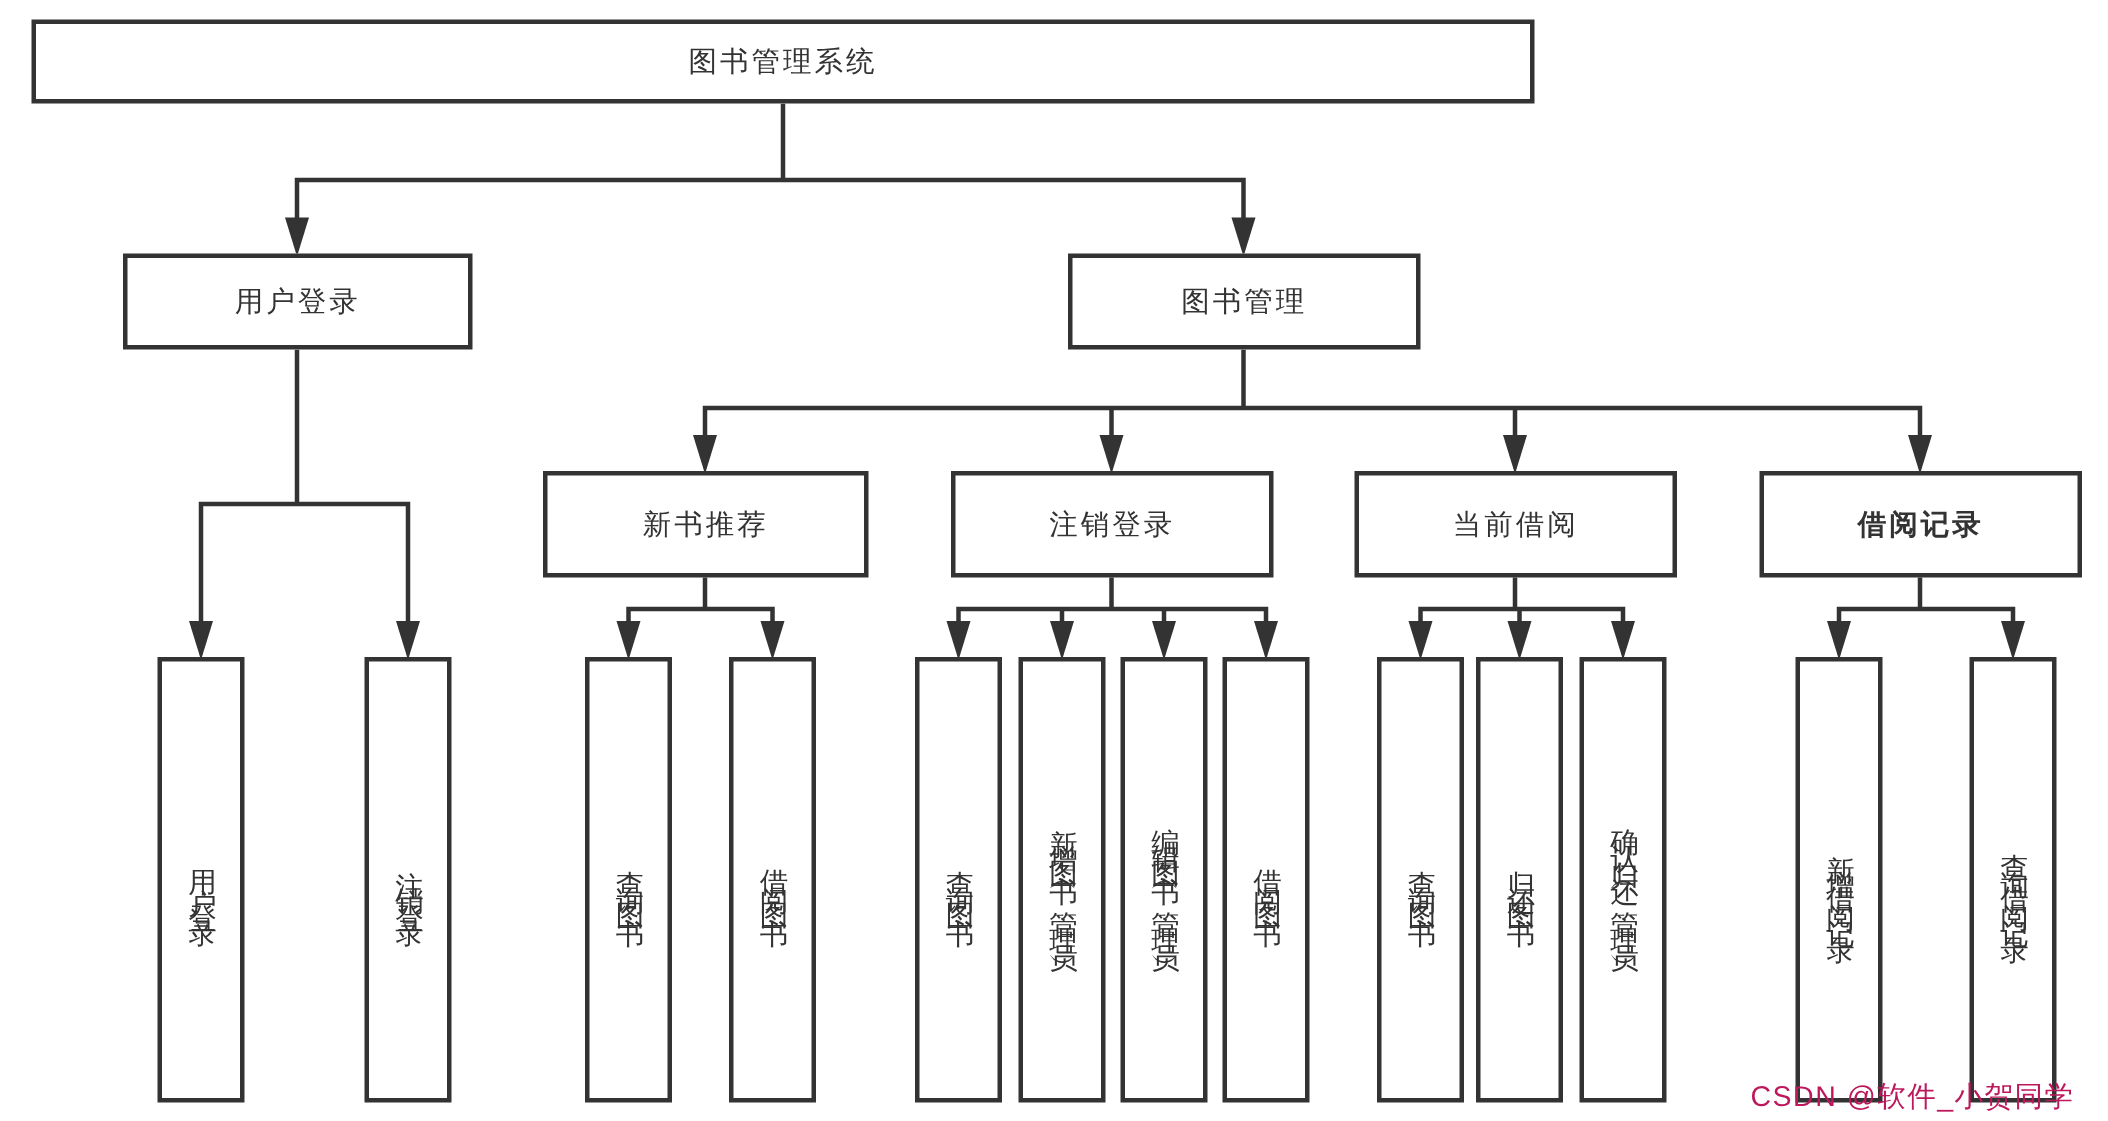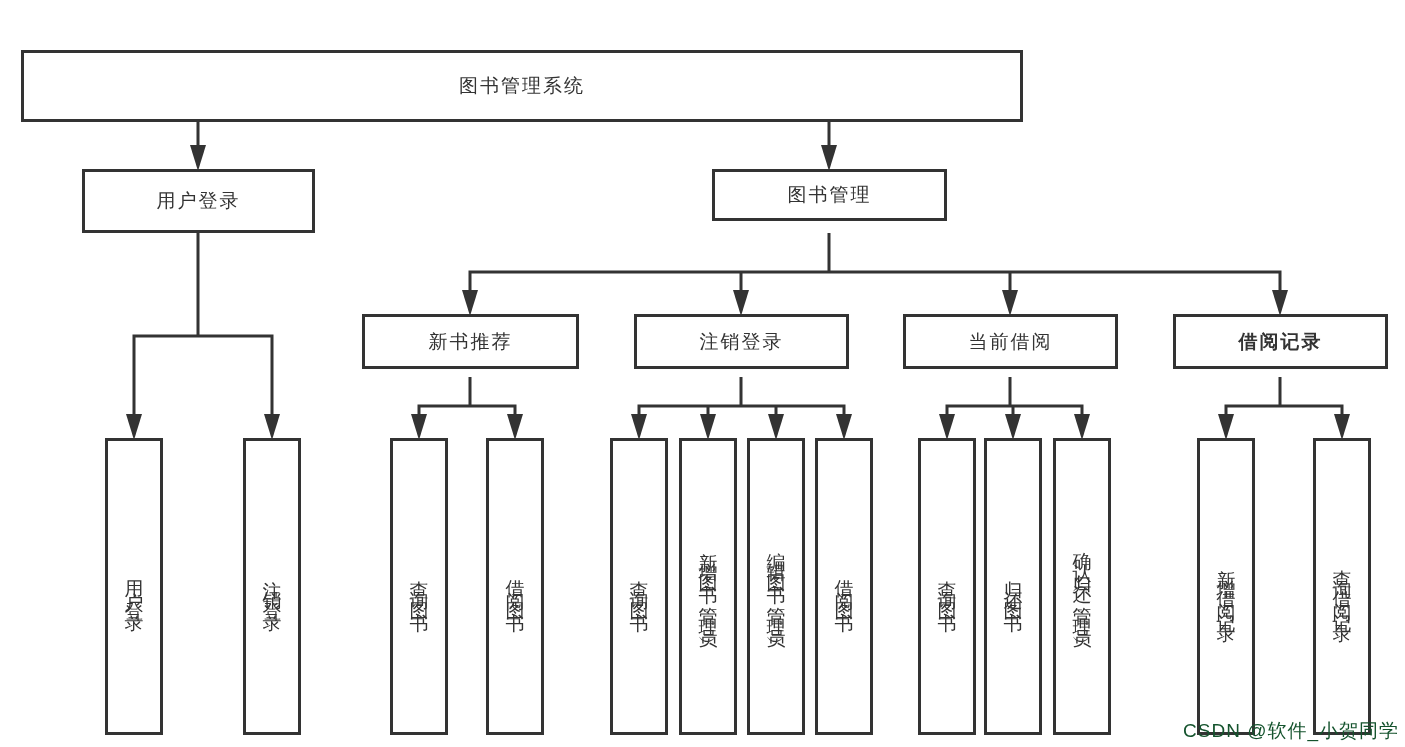--- a/index.html
+++ b/index.html
@@ -24,24 +24,24 @@
     border: 3px solid #333333;
     color: #333333;
     display: flex;
     align-items: center;
     justify-content: center;
     z-index: 2;
     font-size: 19px;
     letter-spacing: 2px;
     white-space: nowrap;
   }
-  .node.root   { left: 21px;  top: 13px;  width: 1002px; height: 72px; margin-top: 37px; }
+  .node.root   { left: 21px;  top: 13px;  width: 1002px; height: 56px; }
   .node.lv2-a  { left: 82px;  top: 169px; width: 233px;  height: 64px; }
-  .node.lv2-b  { left: 712px; top: 169px; width: 235px;  height: 52px; font-family: Liberation Serif, serif; }
-  .node.lv3    { top: 314px;  width: 215px; height: 55px; }
+  .node.lv2-b  { left: 712px; top: 169px; width: 235px;  height: 64px; font-family: Liberation Serif, serif; }
+  .node.lv3    { top: 314px;  width: 215px; height: 71px; }
   .node.lv3-a  { left: 362px; width: 217px; }
   .node.lv3-b  { left: 634px; }
   .node.lv3-c  { left: 903px; }
   .node.lv3-d  { left: 1173px; font-weight: bold; }
   .leaf {
     position: absolute;
     box-sizing: border-box;
     top: 438px;
     width: 58px;
     height: 297px;
@@ -64,25 +64,25 @@
   .leaf.l6  { left: 679px; }
   .leaf.l7  { left: 747px; }
   .leaf.l8  { left: 815px; }
   .leaf.l9  { left: 918px; }
   .leaf.l10 { left: 984px; }
   .leaf.l11 { left: 1053px; }
   .leaf.l12 { left: 1197px; }
   .leaf.l13 { left: 1313px; }
   .watermark {
     position: absolute;
-    right: 6px;
+    right: 22px;
     bottom: 3px;
     z-index: 5;
     font-size: 19px;
-    color: #14532d;
+    color: #be185d;
     letter-spacing: 1px;
   }
 </style>
 </head>
 <body>
 
 <div class="canvas">
 
   <svg class="connectors" viewBox="0 0 1405 747" xmlns="http://www.w3.org/2000/svg">
 

